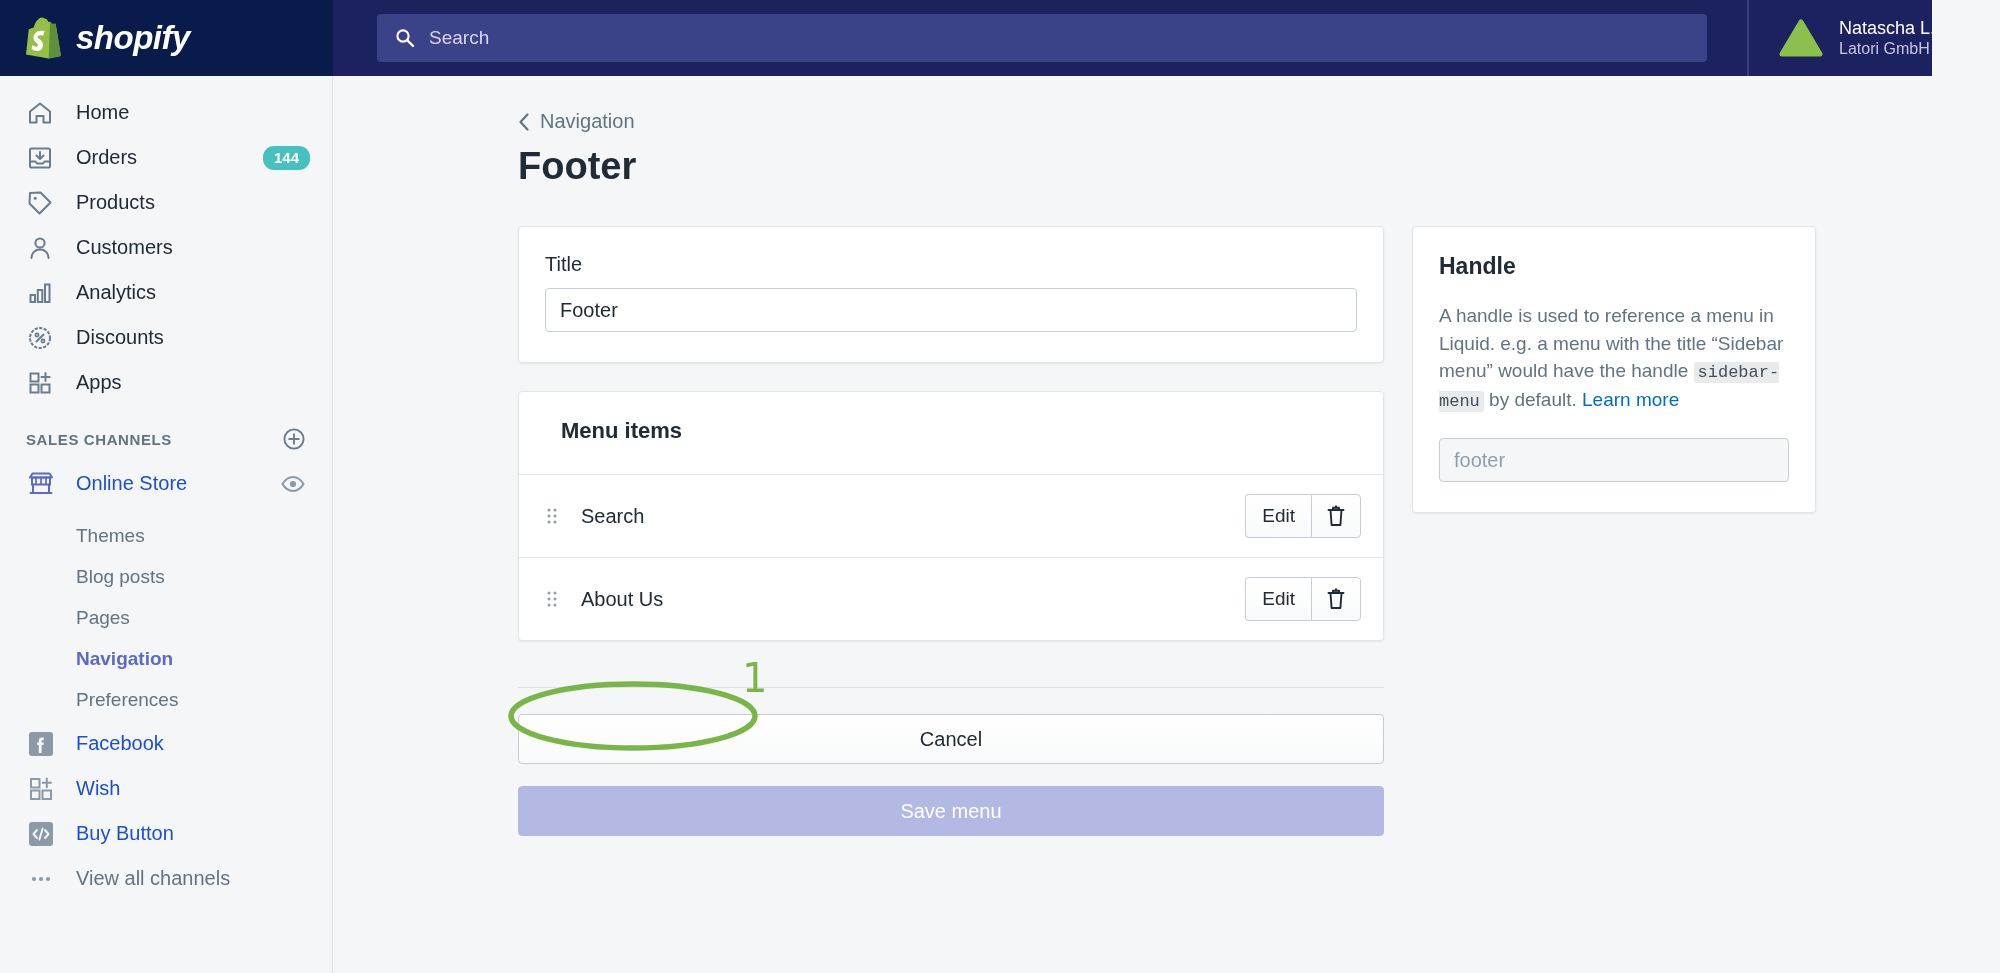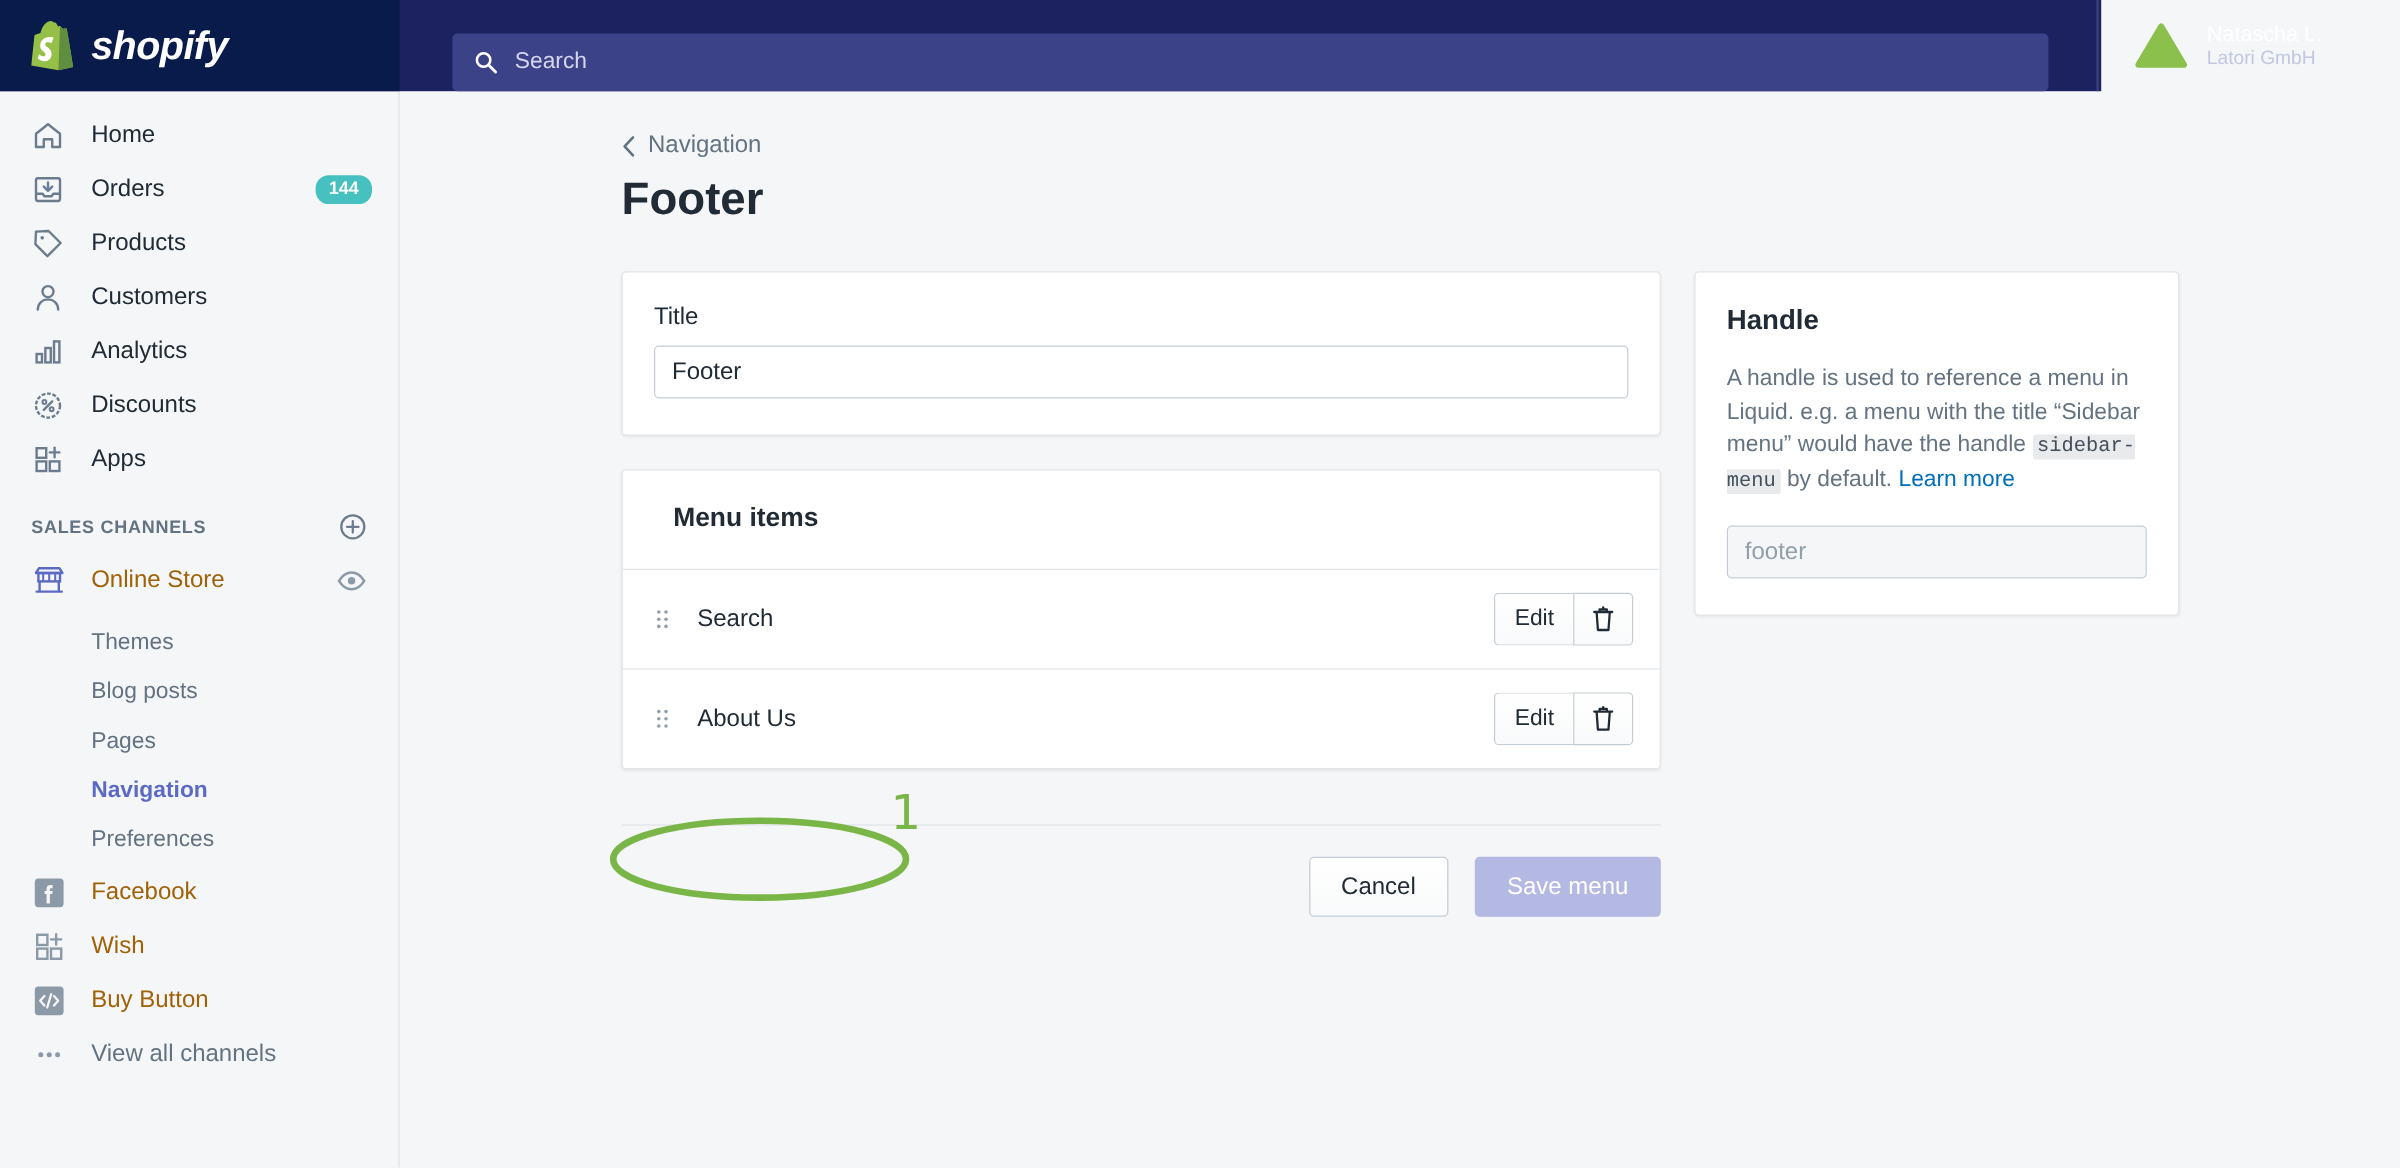--- a/index.html
+++ b/index.html
@@ -7,23 +7,23 @@
     width: 2000px; height: 973px;
     font-family: "Liberation Sans", sans-serif;
     background: #f4f6f8;
     overflow: hidden;
   }
   .app { position: relative; width: 2000px; height: 973px; }
 
   
   .topbar {
     position: absolute; top: 0; left: 0;
-    width: 1751px; height: 76px;
+    width: 1932px; height: 76px;
     background: #1c2260;
-    display: flex; align-items: flex-end;
+    display: flex; align-items: center;
     z-index: 20;
   }
   .logo-zone {
     width: 333px; height: 76px;
     background: #081b4a;
     display: flex; align-items: center; padding-left: 26px;
     flex: 0 0 333px;
   }
   .logo-bag { width: 38px; height: 42px; margin-right: 12px; }
   .logo-word {
@@ -78,21 +78,21 @@
     letter-spacing: 0.6px;
   }
   .sub-item {
     height: 41px; display: flex; align-items: flex-end;
     padding-left: 76px; font-size: 19px; color: #637381;
     cursor: pointer;
   }
   .sub-item.active { color: #5c6ac4; font-weight: bold; }
   .chan-item { display: flex; align-items: center; height: 45px; padding: 0 26px; cursor: pointer; }
   .chan-item .ico { width: 30px; height: 30px; flex: 0 0 30px; margin-right: 20px; }
-  .chan-label { font-size: 20px; color: #a16207; flex: 1; }
+  .chan-label { font-size: 20px; color: #1d4ed8; flex: 1; }
   .chan-label.muted { color: #637381; }
 
   
   .main {
     position: absolute; top: 76px; left: 333px;
     width: 1667px; height: 897px;
     overflow: hidden;
   }
   .page-inner { width: 1370px; margin-left: 185px; padding-top: 34px; }
 
@@ -172,21 +172,21 @@
   .side-title { font-size: 23px; font-weight: bold; color: #212b36; margin-bottom: 22px; }
   .side-desc { font-size: 19px; line-height: 1.45; color: #637381; margin-bottom: 24px; }
   code.inline {
     background: #e8eaec; border-radius: 3px;
     font-family: "Liberation Mono", monospace;
     font-size: 17px; color: #454f5b; padding: 1px 4px;
   }
   .learn { color: #006fbb; cursor: pointer; }
 
   .foot-sep { border-top: 1px solid #dfe3e8; margin-top: 46px; padding-top: 26px; }
-  .foot-actions { display: flex; justify-content: flex-end; gap: 22px; }
+  .foot-actions { display: flex; justify-content: flex-end; gap: 22px; flex-direction: column; }
   .btn-cancel {
     height: 50px; padding: 0 26px;
     background: linear-gradient(180deg,#ffffff,#f9fafb);
     border: 1px solid #c4cdd5; border-radius: 4px;
     font-size: 20px; color: #212b36; cursor: pointer;
     font-family: "Liberation Sans", sans-serif;
   }
   .btn-save {
     height: 50px; padding: 0 26px;
     background: #b3b9e3; border: 1px solid #b3b9e3; border-radius: 4px;

